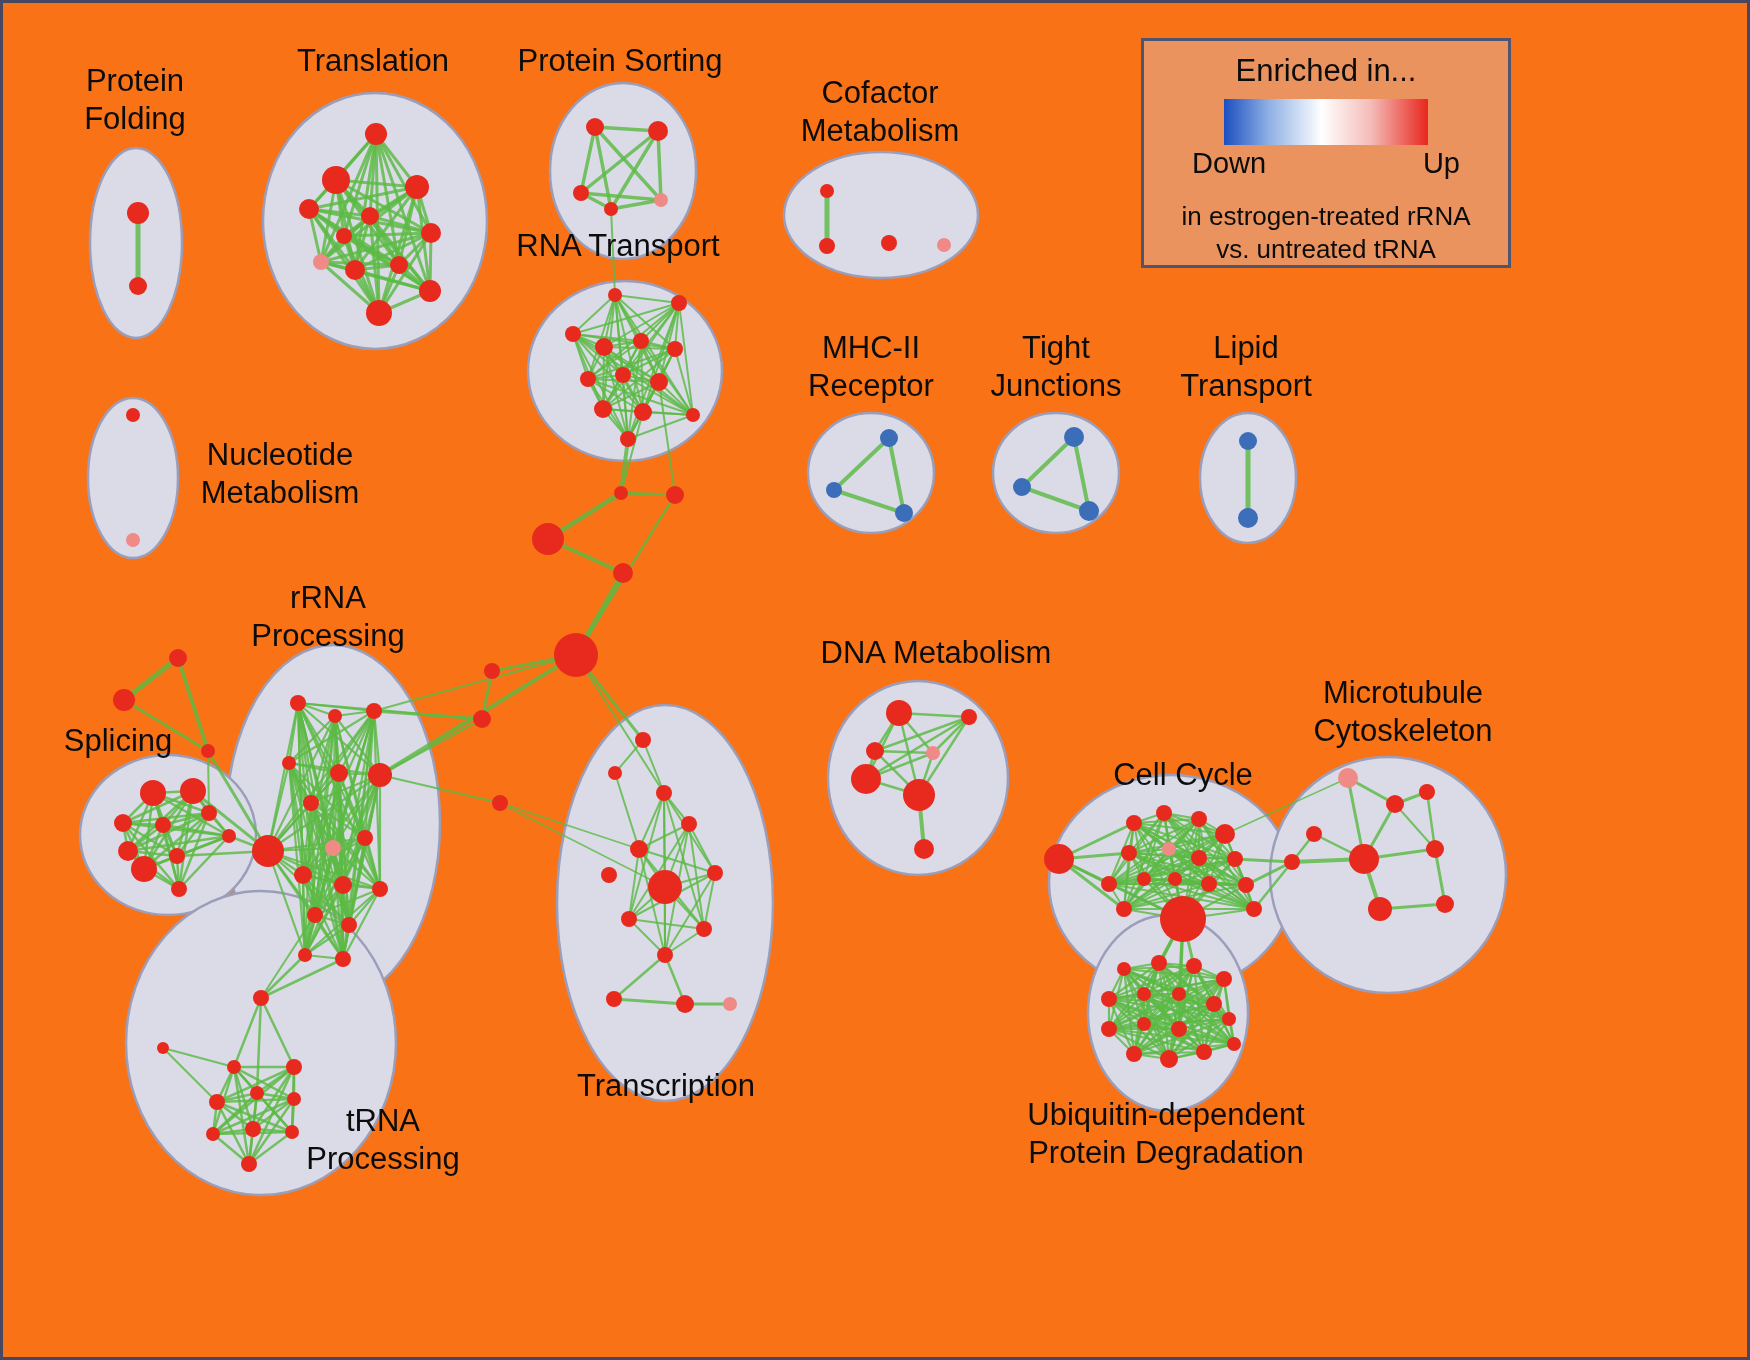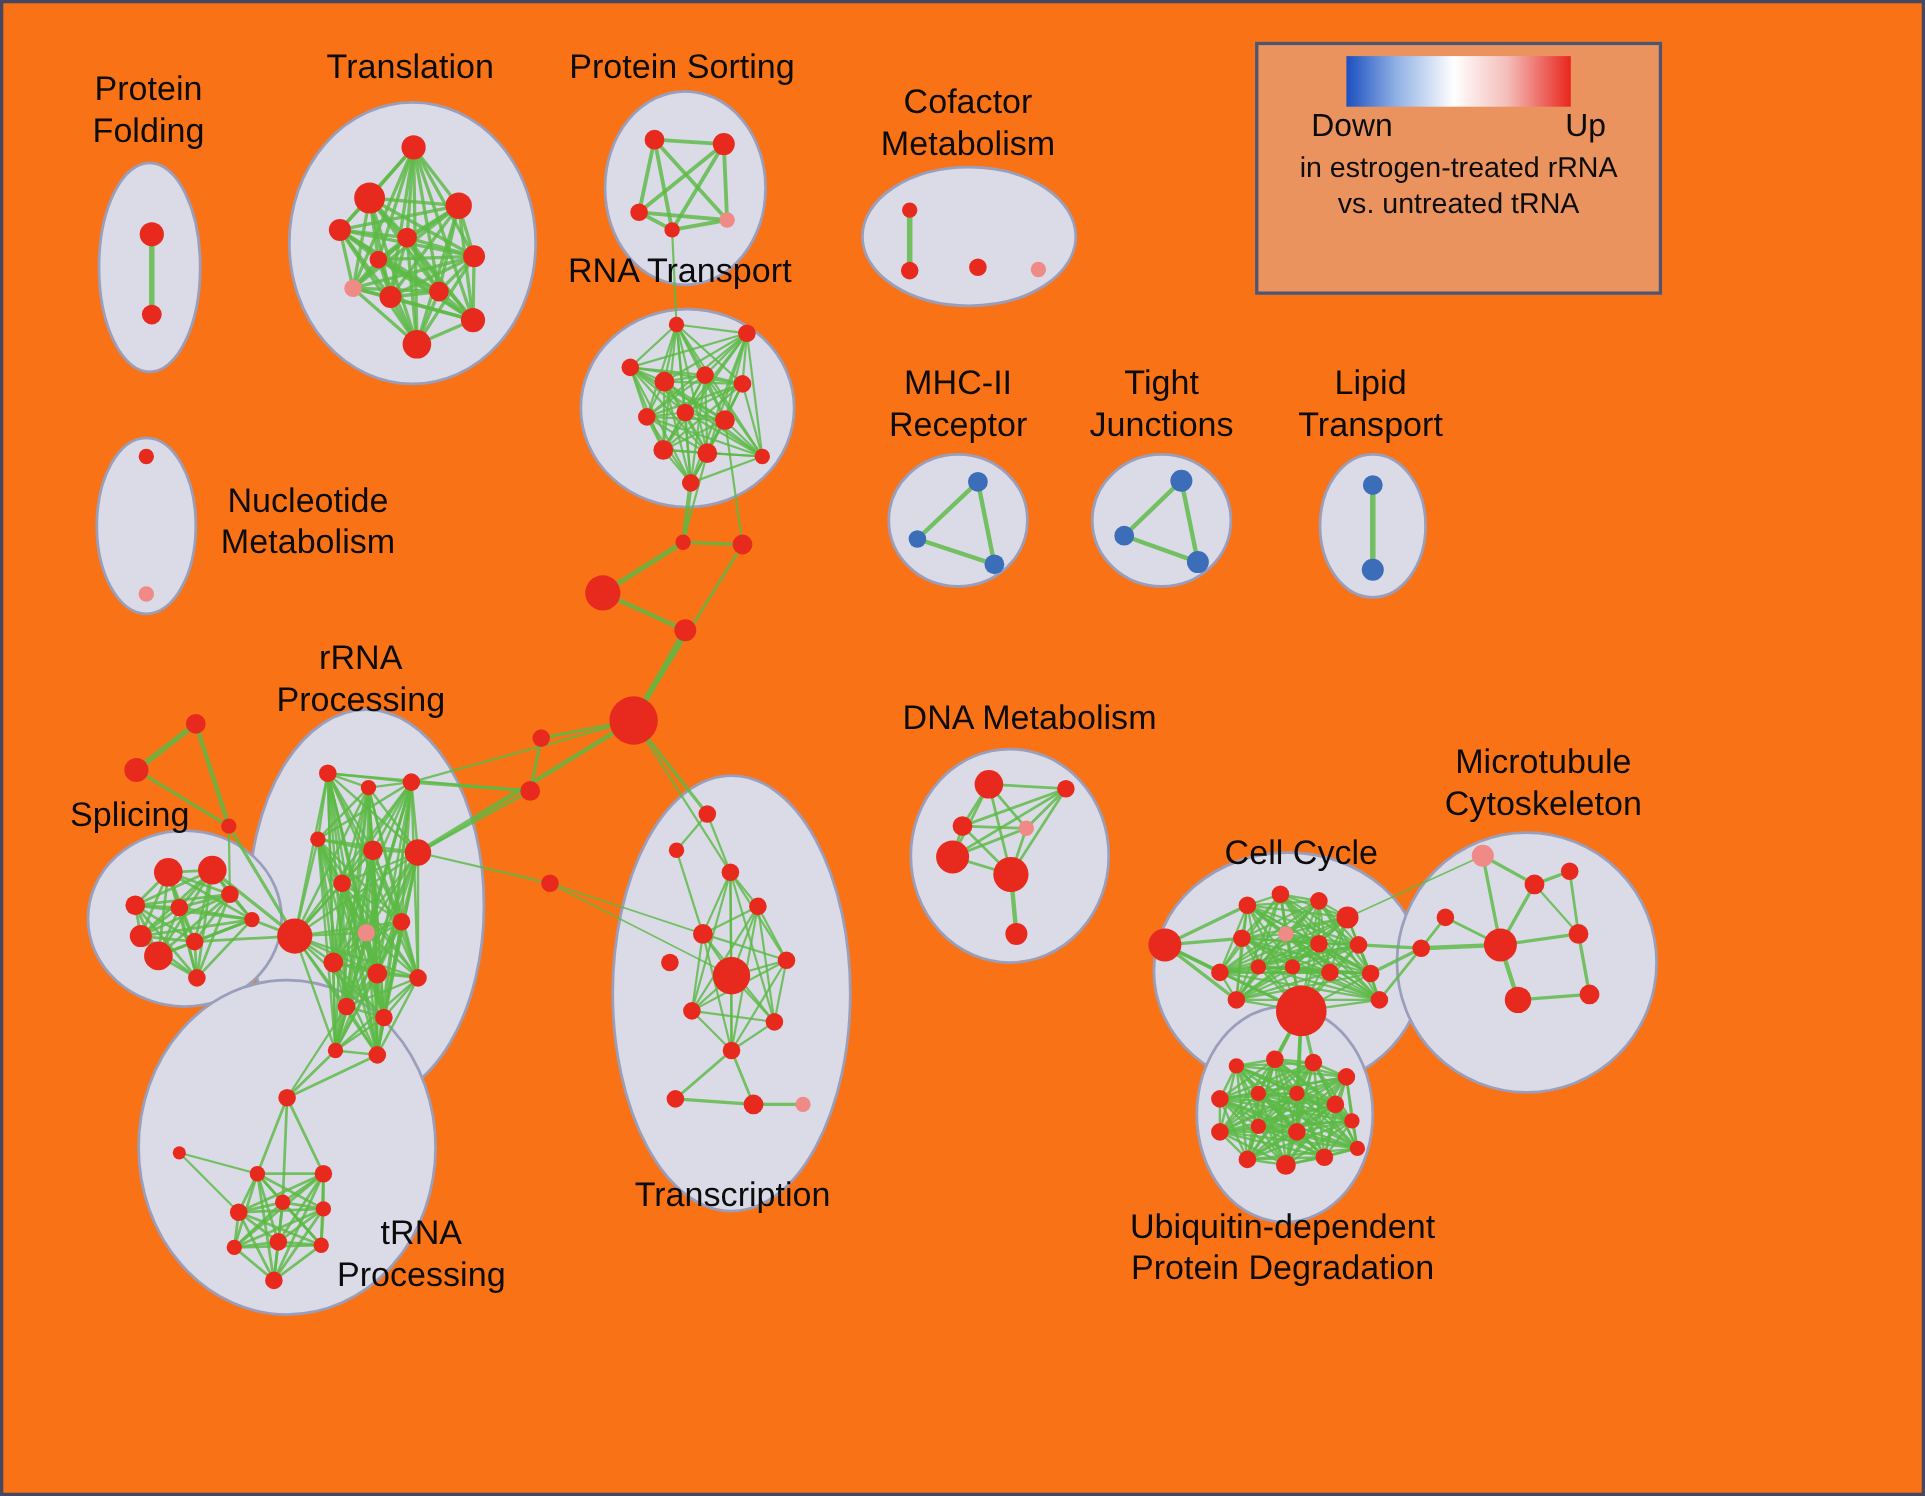--- a/index.html
+++ b/index.html
@@ -18,21 +18,21 @@
     left:1138px;top:35px;
     width:370px;height:230px;
     border:3px solid #4e5570;
     box-sizing:border-box;
     text-align:center;
     color:#0c0c0c;
     background:rgba(205,207,228,0.35);
   }
   .legend-title{font-size:31px;margin-top:12px;}
   .gradient-bar{width:204px;height:46px;margin:10px auto 2px;}
-  .downup{display:flex;justify-content:space-between;width:268px;margin:2px auto 4px;font-size:29px;align-items:flex-end;}
+  .downup{display:flex;justify-content:space-between;width:268px;margin:2px auto 20px;font-size:29px;align-items:flex-end;}
   .legend-sub{font-size:26px;line-height:33px;}
 </style>
 </head>
 <body>
 
 <div class="stage">
   <svg id="network-svg" width="1750" height="1360" viewBox="0 0 1750 1360">
       <ellipse cx="133" cy="240" rx="46" ry="95" fill="#dadbe7" stroke="#9b9eba" stroke-width="2.5"></ellipse>
       <ellipse cx="372" cy="218" rx="112" ry="128" fill="#dadbe7" stroke="#9b9eba" stroke-width="2.5"></ellipse>
       <ellipse cx="620" cy="168" rx="73" ry="88" fill="#dadbe7" stroke="#9b9eba" stroke-width="2.5"></ellipse>
@@ -960,20 +960,21 @@
       <text x="115" y="748" text-anchor="middle" font-size="31" fill="#0c0c0c" font-family="&quot;Liberation Sans&quot;, sans-serif"><tspan x="115" dy="0">Splicing</tspan></text>
       <text x="380" y="1128" text-anchor="middle" font-size="31" fill="#0c0c0c" font-family="&quot;Liberation Sans&quot;, sans-serif"><tspan x="380" dy="0">tRNA</tspan><tspan x="380" dy="38">Processing</tspan></text>
       <text x="663" y="1093" text-anchor="middle" font-size="31" fill="#0c0c0c" font-family="&quot;Liberation Sans&quot;, sans-serif"><tspan x="663" dy="0">Transcription</tspan></text>
       <text x="933" y="660" text-anchor="middle" font-size="31" fill="#0c0c0c" font-family="&quot;Liberation Sans&quot;, sans-serif"><tspan x="933" dy="0">DNA Metabolism</tspan></text>
       <text x="1180" y="782" text-anchor="middle" font-size="31" fill="#0c0c0c" font-family="&quot;Liberation Sans&quot;, sans-serif"><tspan x="1180" dy="0">Cell Cycle</tspan></text>
       <text x="1400" y="700" text-anchor="middle" font-size="31" fill="#0c0c0c" font-family="&quot;Liberation Sans&quot;, sans-serif"><tspan x="1400" dy="0">Microtubule</tspan><tspan x="1400" dy="38">Cytoskeleton</tspan></text>
       <text x="1163" y="1122" text-anchor="middle" font-size="31" fill="#0c0c0c" font-family="&quot;Liberation Sans&quot;, sans-serif"><tspan x="1163" dy="0">Ubiquitin-dependent</tspan><tspan x="1163" dy="38">Protein Degradation</tspan></text>
     </svg>
 
   <div class="legend">
+    <div class="legend-title">Enriched in...</div>
     <div class="gradient-bar" style="background: linear-gradient(90deg, rgb(28, 79, 192) 0%, rgb(143, 176, 228) 22%, rgb(255, 255, 255) 48%, rgb(244, 188, 184) 72%, rgb(232, 38, 29) 100%);"></div>
     <div class="downup">
       <span>Down</span>
       <span>Up</span>
     </div>
     <div class="legend-sub">in estrogen-treated rRNA</div>
     <div class="legend-sub">vs. untreated tRNA</div>
   </div>
 </div>
 

